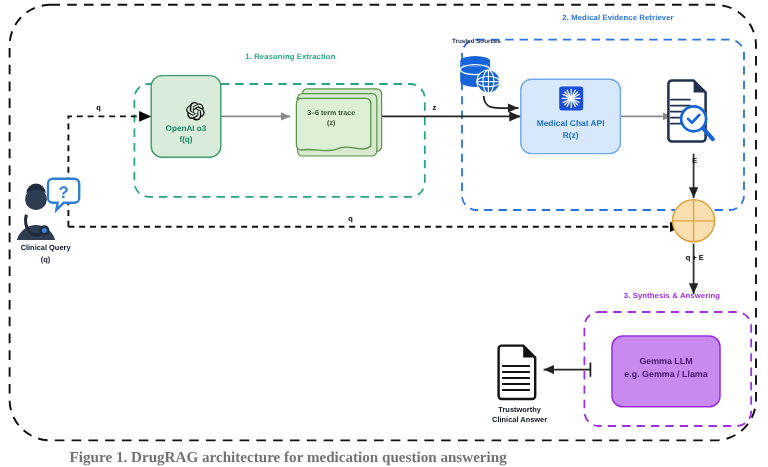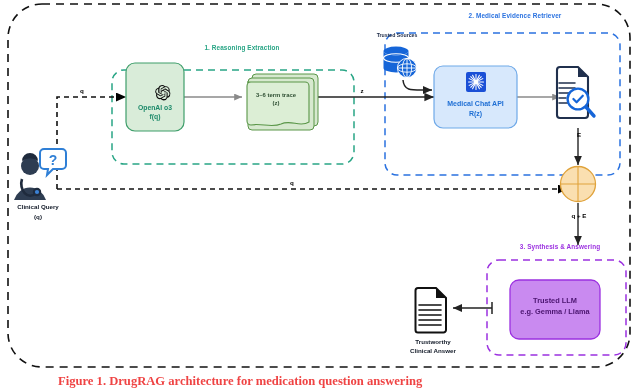--- a/index.html
+++ b/index.html
@@ -75,21 +75,21 @@
     font-weight: bold;
     color: #000000;
   }
   .fig-caption {
     position: absolute;
     left: 58px;
     top: 374px;
     font-family: "Liberation Serif", serif;
     font-size: 12.6px;
     font-weight: bold;
-    color: #ef4444;
+    color: #737373;
     white-space: nowrap;
   }
 </style>
 </head>
 <body>
 
 <div id="figure">
 
   <svg width="640" height="389" viewBox="0 0 640 389" xmlns="http://www.w3.org/2000/svg">
     <defs>
@@ -236,21 +236,21 @@
   <div class="lbl node-openai" style="left:125px; top:113px; width:60px;">f(q)</div>
 
   <div class="lbl node-trace" style="left:245px; top:92px; width:62px;">3–6 term trace</div>
   <div class="lbl node-trace" style="left:245px; top:100px; width:62px;">(z)</div>
 
   <div class="lbl icon-cap" style="left:371px; top:33px; width:52px;">Trusted Sources</div>
 
   <div class="lbl node-api" style="left:432px; top:100px; width:87px;">Medical Chat API</div>
   <div class="lbl node-api" style="left:432px; top:110px; width:87px;">R(z)</div>
 
-  <div class="lbl node-llm" style="left:508px; top:297px; width:94px;">Trusted LLM</div>
+  <div class="lbl node-llm" style="left:508px; top:297px; width:94px;">Gemma LLM</div>
   <div class="lbl node-llm" style="left:508px; top:308px; width:94px;text-align:center;">e.g. Gemma / Llama</div>
 
   <div class="lbl node-caption" style="left:398px; top:338px; width:70px;">Trustworthy</div>
   <div class="lbl node-caption" style="left:398px; top:347px; width:70px;">Clinical Answer</div>
 
   <div class="lbl node-caption" style="left:2px; top:203px; width:72px;">Clinical Query</div>
   <div class="lbl node-caption" style="left:2px; top:213px; width:72px;">(q)</div>
 
   <div class="lbl edge-lbl" style="left:75px; top:87px; width:14px;">q</div>
   <div class="lbl edge-lbl" style="left:355px; top:87px; width:14px;">z</div>

